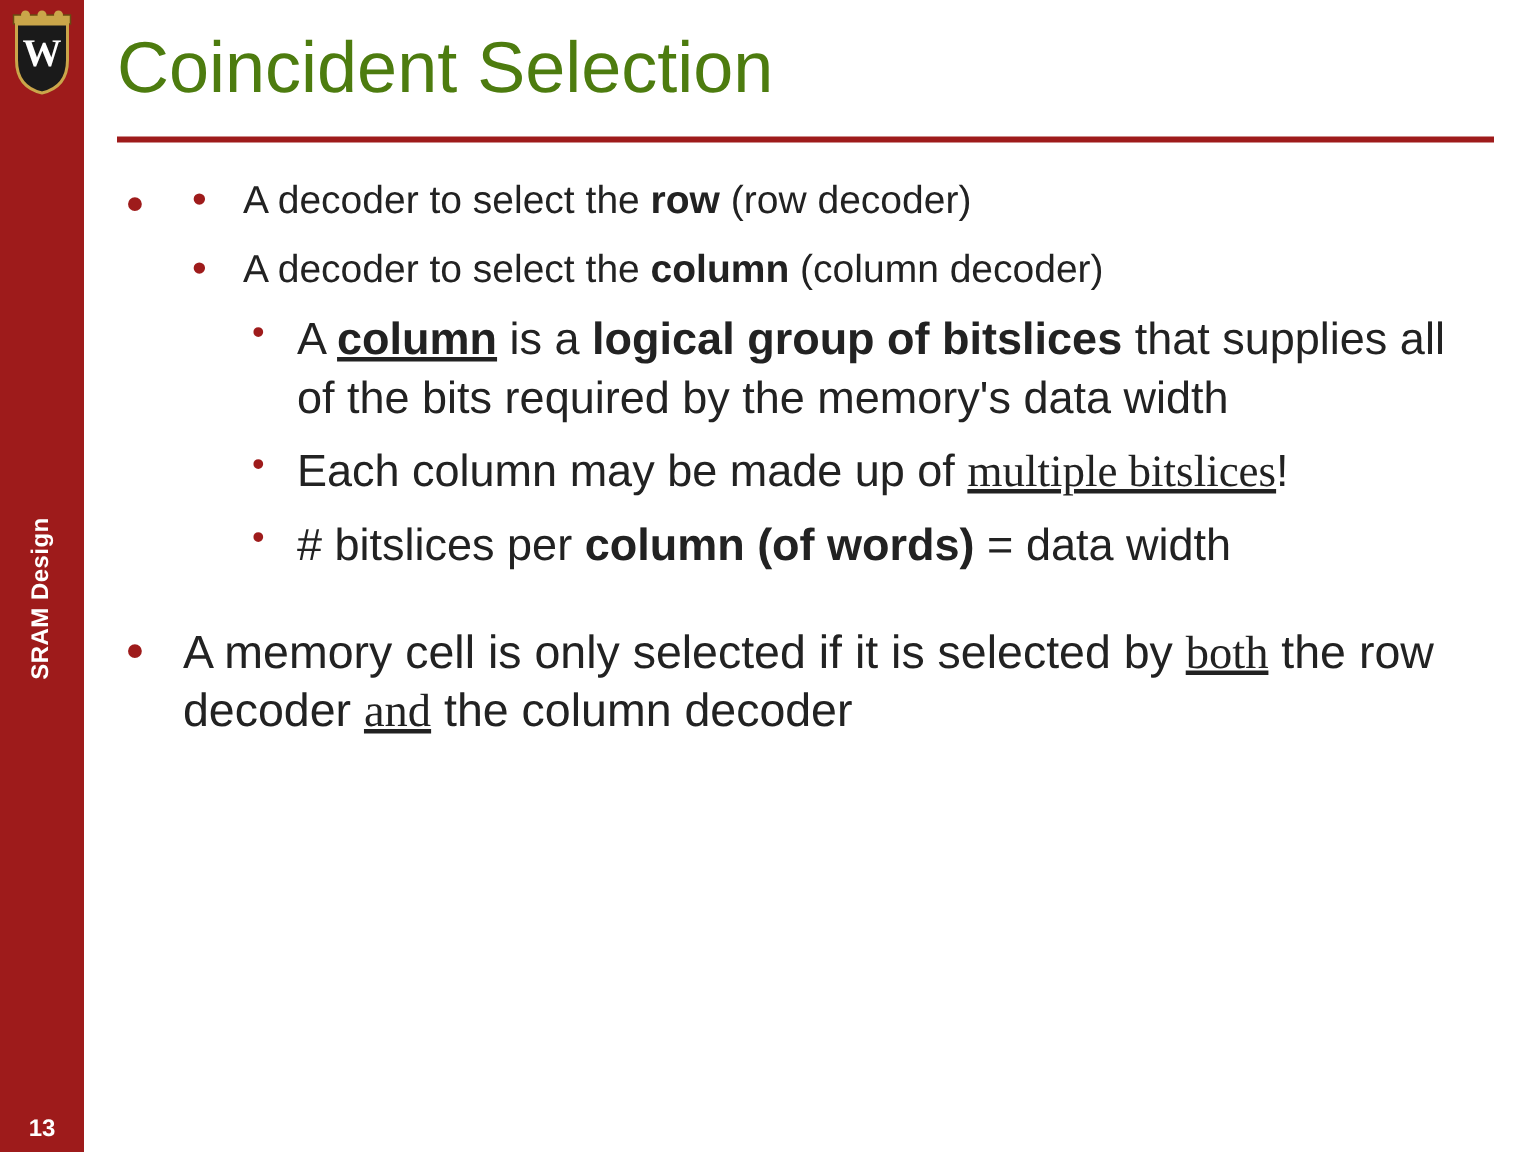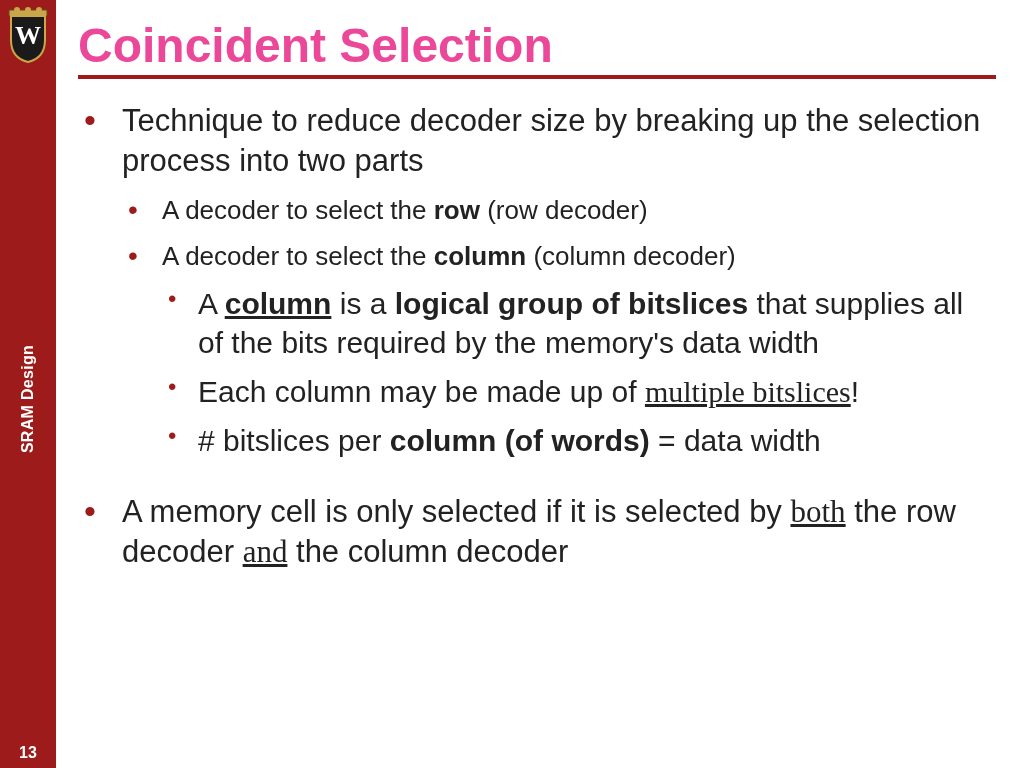--- a/index.html
+++ b/index.html
@@ -9,21 +9,21 @@
   .crest { position: absolute; top: 4px; left: 50%; transform: translateX(-50%); }
   .sidebar-label {
     position: absolute; left: 50%; top: 52%; transform: translate(-50%,-50%) rotate(-90deg);
     color: #fff; font-size: 16px; font-weight: bold; white-space: nowrap; letter-spacing: 0.3px;
   }
   .page-num {
     position: absolute; bottom: 6px; left: 0; right: 0; text-align: center;
     color: #fff; font-weight: bold; font-size: 16px;
   }
   .content { flex: 1; padding: 18px 28px 20px 22px; }
-  .title { font-size: 48px; color: #ec4899; margin-bottom: 2px; font-weight: bold; }
+  .title { font-size: 48px; color: #4d7c0f; margin-bottom: 18px; font-weight: normal; }
   .rule { height: 4px; background: #9e1b1b; margin-bottom: 22px; }
   ul.lvl1 { list-style: none; }
   ul.lvl1 > li { position: relative; padding-left: 44px; margin-bottom: 32px; font-size: 31px; color: #222; line-height: 1.28; }
   ul.lvl1 > li::before { content: "•"; position: absolute; left: 6px; top: -2px; color: #9e1b1b; font-size: 34px; }
   ul.lvl2 { list-style: none; margin-top: 14px; }
   ul.lvl2 > li { position: relative; padding-left: 40px; margin-bottom: 12px; font-size: 26px; line-height: 1.3; }
   ul.lvl2 > li::before { content: "•"; position: absolute; left: 6px; top: -2px; color: #9e1b1b; font-size: 28px; }
   ul.lvl3 { list-style: none; margin-top: 10px; }
   ul.lvl3 > li { position: relative; padding-left: 36px; margin-bottom: 10px; font-size: 30px; line-height: 1.3; }
   ul.lvl3 > li::before { content: "•"; position: absolute; left: 6px; top: -1px; color: #9e1b1b; font-size: 24px; }
@@ -50,21 +50,20 @@
     <div class="sidebar-label">SRAM Design</div>
     <div class="page-num">13</div>
   </div>
 
   <div class="content">
     <h1 class="title">Coincident Selection</h1>
     <div class="rule"></div>
 
     <ul class="lvl1">
       <li>
-        <span>Technique to reduce decoder size by breaking up the selection process into two parts</span>
         <ul class="lvl2">
           <li>
             <span>A decoder to select the </span><span class="b">row</span><span> (row decoder)</span>
           </li>
           <li>
             <span>A decoder to select the </span><span class="b">column</span><span> (column decoder)</span>
             <ul class="lvl3">
               <li>
                 <span>A </span><span class="bu">column</span><span> is a </span><span class="b">logical group of bitslices</span><span> that supplies all of the bits required by the memory's data width</span>
               </li>

